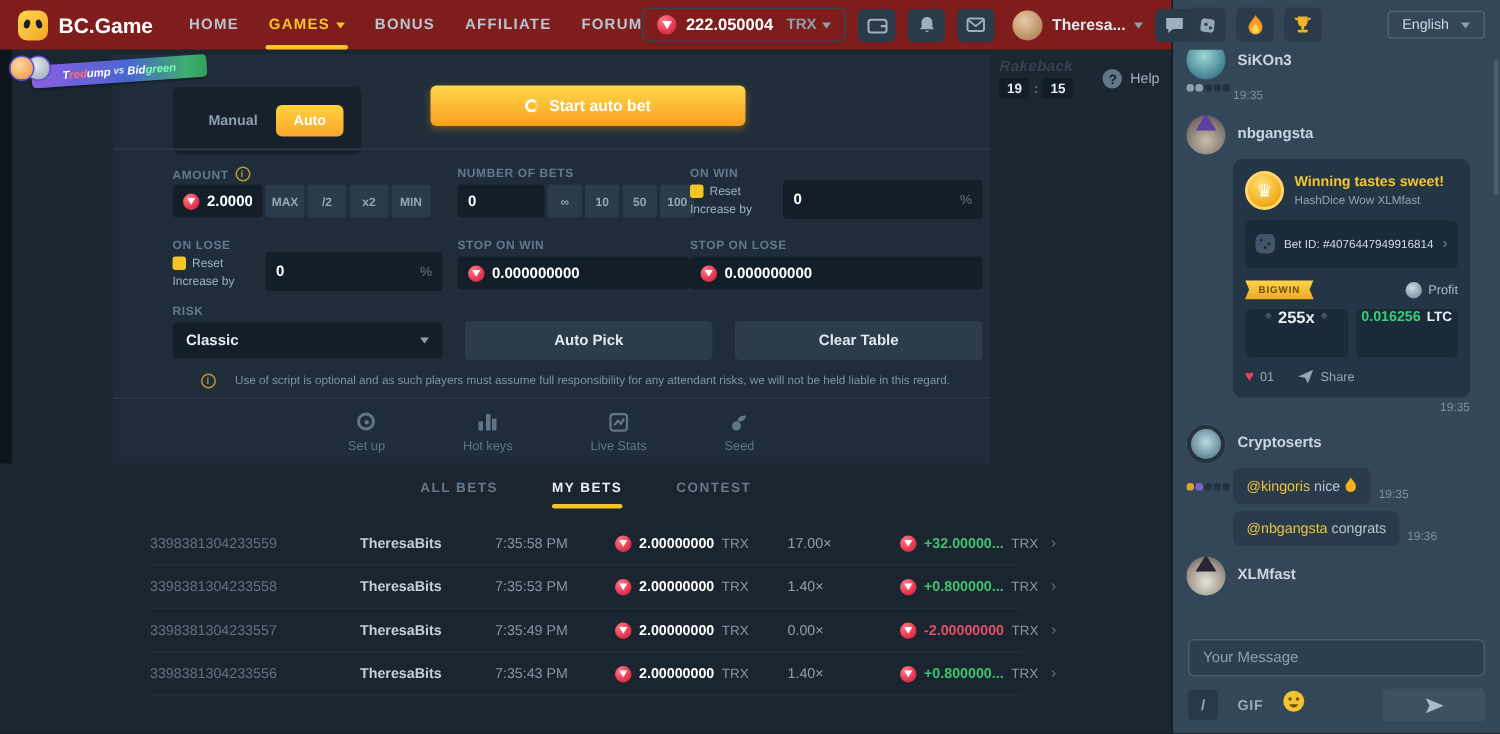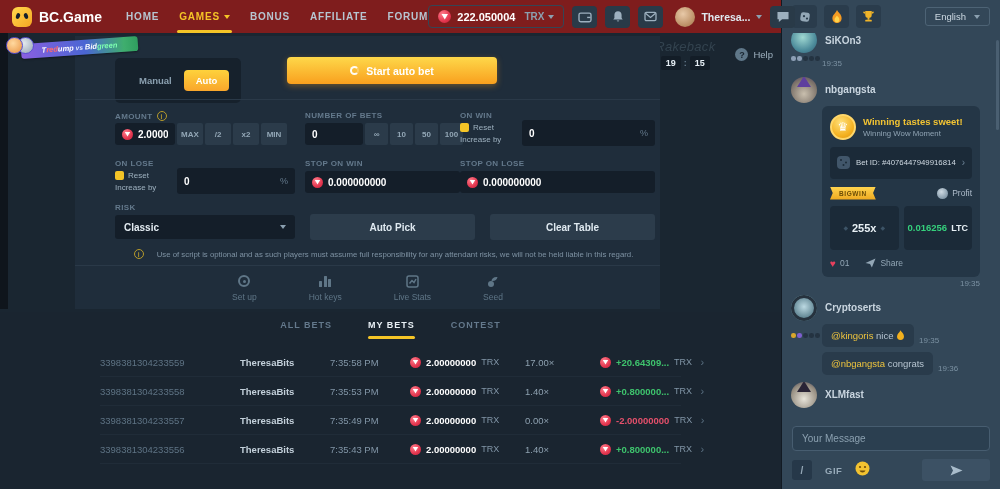--- a/index.html
+++ b/index.html
@@ -37,21 +37,21 @@
 .left-strip{position:absolute;left:0;top:0;width:8px;height:276px;background:#0f151c}
 .banner{position:absolute;left:6px;top:2px;width:134px;height:26px;z-index:4;cursor:pointer}
 .banner-ribbon{position:absolute;left:15px;top:5px;right:2px;height:15px;background:linear-gradient(90deg,#8a5fe0,#4a66d3 55%,#3fae6e 88%,#2f9e5f);border-radius:3px;transform:rotate(-4deg);display:flex;align-items:center;justify-content:center;white-space:nowrap;box-shadow:0 1px 2px rgba(0,0,0,.4)}
 .banner-ribbon span{font-size:7.5px;font-weight:bold;font-style:italic;color:#fff}
 .banner-ribbon .seg-red{color:#ff6b6b}.banner-ribbon .seg-vs{color:#dce6ff;padding:0 2px;font-size:6.5px}.banner-ribbon .seg-green{color:#7dffb0}
 .banner-av{position:absolute;width:17px;height:17px;border-radius:50%;border:1px solid #5a4fd4;z-index:2;top:2px}
 .banner-av.a{left:0;background:radial-gradient(circle at 40% 35%,#ffd9a0,#e8913f)}
 .banner-av.b{left:11px;z-index:1;background:radial-gradient(circle at 40% 35%,#e3e9ee,#93a3b4)}
 .rakeback{position:absolute;right:8px;top:6px;display:flex;align-items:center;gap:8px}
 .rk-col{display:flex;flex-direction:column;align-items:center;gap:2px}
-.rk-label{font-size:13px;font-style:italic;font-weight:normal;color:#33434f;letter-spacing:.3px}
+.rk-label{font-size:10px;font-style:italic;font-weight:bold;color:#33434f;letter-spacing:.3px}
 .rk-timer{display:flex;gap:3px;align-items:center}
 .rk-box{background:#131d27;color:#e6eef4;font-size:9px;font-weight:bold;padding:2px 5px;border-radius:2px}
 .rk-colon{color:#64798c;font-size:9px;font-weight:bold}
 .help{display:flex;align-items:center;gap:5px;margin-left:12px;cursor:pointer}
 .q-icon{width:13px;height:13px;border-radius:50%;background:#5f7789;color:#18242f;font-size:9px;font-weight:bold;display:flex;align-items:center;justify-content:center}
 .help-label{color:#9fb2c0;font-size:9.5px}
 
 .panel{position:absolute;left:75px;top:3px;width:585px;height:273px;background:#1f2d3b}
 .mode{position:absolute;left:40px;top:22px;display:flex;background:#16212c;border-radius:5px;padding:12px}
 .mode-btn{padding:5px 12px;font-size:9.5px;font-weight:bold;color:#8ba0b0;border-radius:4px}
@@ -70,21 +70,21 @@
 .seg.n{width:23px}
 .win-ctrl{position:absolute;display:flex;gap:6px;align-items:center}
 .reset-col{width:56px;flex:none;display:flex;flex-direction:column;gap:3px;font-size:8px;color:#9fb2c0}
 .reset-line{display:flex;align-items:center;gap:4px}
 .cb{width:9px;height:9px;background:#f5c527;border-radius:2px;flex:none;cursor:pointer}
 .pct-box{flex:1;background:#141e29;border-radius:3px;display:flex;align-items:center;padding:0 7px;height:26px;min-width:0}
 .pct-suffix{color:#64798c;font-size:9px;flex:none}
 .select{position:absolute;left:40px;top:179px;width:180px;height:24px;background:#141e29;border-radius:3px;display:flex;align-items:center;justify-content:space-between;padding:0 9px;cursor:pointer}
 .select-val{color:#e3ebf1;font-size:10px;font-weight:bold}
 .panel-btn{position:absolute;top:178px;height:26px;background:#2c3c4b;border-radius:3px;color:#dfe9f0;font-size:10px;font-weight:bold;display:flex;align-items:center;justify-content:center}
-.note{position:absolute;left:40px;right:8px;top:213px;display:flex;align-items:center;justify-content:center;gap:13px}
+.note{position:absolute;left:40px;right:8px;top:213px;display:flex;align-items:flex-start;justify-content:center;gap:13px}
 .note-text{font-size:7.8px;color:#7e92a3}
 .quick{position:absolute;left:0;right:0;top:238px;display:flex;justify-content:center;gap:52px}
 .quick-item{display:flex;flex-direction:column;align-items:center;gap:4px;cursor:pointer;color:#5f7687;font-size:8.5px}
 .qi{height:14px;display:flex;align-items:center;justify-content:center}
 .ring{width:12px;height:12px;border:2px solid #5f7687;border-radius:50%;position:relative}
 .ring::after{content:"";position:absolute;left:2.5px;top:2.5px;width:3px;height:3px;border-radius:50%;background:#5f7687}
 .bars{display:flex;gap:1.5px;align-items:flex-end;height:12px}
 .bars span{width:3px;background:#5f7687;border-radius:.5px}
 .bars .b1{height:6px}.bars .b2{height:11px}.bars .b3{height:8px}
 
@@ -142,21 +142,21 @@
 .bet-pill{margin-top:7px;background:#1b2a38;border-radius:4px;height:24px;display:flex;align-items:center;gap:6px;padding:16px 7px;cursor:pointer}
 .dice-ic{width:13px;height:13px;border-radius:4px;background:#41566a;position:relative;flex:none}
 .dice-ic::before{content:"";position:absolute;left:2.5px;top:2.5px;width:2.5px;height:2.5px;border-radius:50%;background:#1b2a38;box-shadow:5px 2.5px 0 #1b2a38,2.5px 5px 0 #1b2a38}
 .bet-pill-text{font-size:7.8px;color:#cfd9e2;flex:1;white-space:nowrap;overflow:hidden}
 .pill-chev{color:#6c8296;font-size:10px}
 .card-mid{display:flex;align-items:center;justify-content:space-between;margin-top:8px}
 .bigwin{background:linear-gradient(180deg,#ffd34e,#eda81f);color:#6b4c05;font-size:6.5px;font-weight:bold;letter-spacing:.6px;padding:3px 9px;clip-path:polygon(0 0,100% 0,94% 50%,100% 100%,0 100%,6% 50%)}
 .profit-lab{display:flex;align-items:center;gap:4px;font-size:8.5px;color:#aebccb}
 .grey-coin{width:11px;height:11px;border-radius:50%;background:radial-gradient(circle at 40% 35%,#cfdae2,#8fa3b2 60%,#6b8191);flex:none}
 .card-vals{display:flex;gap:5px;margin-top:6px}
-.val-box{flex:1;height:44px;background:#1b2a38;border-radius:4px;display:flex;align-items:center;justify-content:center;gap:4px;min-width:0}
+.val-box{flex:1;height:32px;background:#1b2a38;border-radius:4px;display:flex;justify-content:center;gap:4px;min-width:0}
 .mult{color:#e8f0f5;font-weight:bold;font-size:11px}
 .diamond{color:#3c5366;font-size:6px}
 .amt-g{color:#35d07c;font-weight:bold;font-size:9.5px}
 .cur-w{color:#e8f0f5;font-weight:bold;font-size:9px}
 .card-foot{display:flex;align-items:center;gap:16px;margin-top:8px}
 .likes,.share{display:flex;align-items:center;gap:4px;font-size:8.5px;color:#93a7b6;cursor:pointer}
 .heart{color:#e8405d;font-size:10px}
 .card-time{text-align:right;font-size:8px;color:#7b91a2;margin-top:2px}
 .composer{flex:none;padding:7px 10px 8px;background:#334758;position:relative;z-index:3}
 .msg-input{width:100%;height:25px;background:#2b3f50;border:1px solid #475d70;border-radius:4px;color:#dfe8ef;font-size:10px;padding:0 9px;outline:none;font-family:inherit}
@@ -434,21 +434,21 @@
             <span class="td-player">TheresaBits</span>
             <span class="td-time">7:35:58 PM</span>
             <span class="td-bet">
                 <span class="coin sm"></span>
                 <span>2.00000000</span>
                 <span class="td-cur">TRX</span>
               </span>
             <span class="td-payout">17.00×</span>
             <span class="td-profit">
                 <span class="coin sm"></span>
-                <span class="pos">+20.64309...</span>
+                <span class="pos">+32.00000...</span>
                 <span class="td-cur">TRX</span>
               </span>
             <span class="chev">›</span>
           </div>
 
           <div class="trow">
             <span class="td-id">3398381304233558</span>
             <span class="td-player">TheresaBits</span>
             <span class="td-time">7:35:53 PM</span>
             <span class="td-bet">
@@ -559,21 +559,21 @@
             <span class="uname">nbgangsta</span>
           </div>
         <div class="card-wrap">
           <span class="badges"></span>
           <div>
             <div class="card">
               <div class="card-head">
                 <span class="gold-coin">♛</span>
                 <div>
                   <div class="card-title">Winning tastes sweet!</div>
-                  <div class="card-sub">Winning Wow Moment</div>
+                  <div class="card-sub">HashDice Wow XLMfast</div>
                 </div>
               </div>
               <div class="bet-pill">
                 <span class="dice-ic"></span>
                 <span class="bet-pill-text">Bet ID: #4076447949916814</span>
                 <span class="pill-chev">›</span>
               </div>
               <div class="card-mid">
                 <span class="bigwin">BIGWIN</span>
                 <span class="profit-lab">

